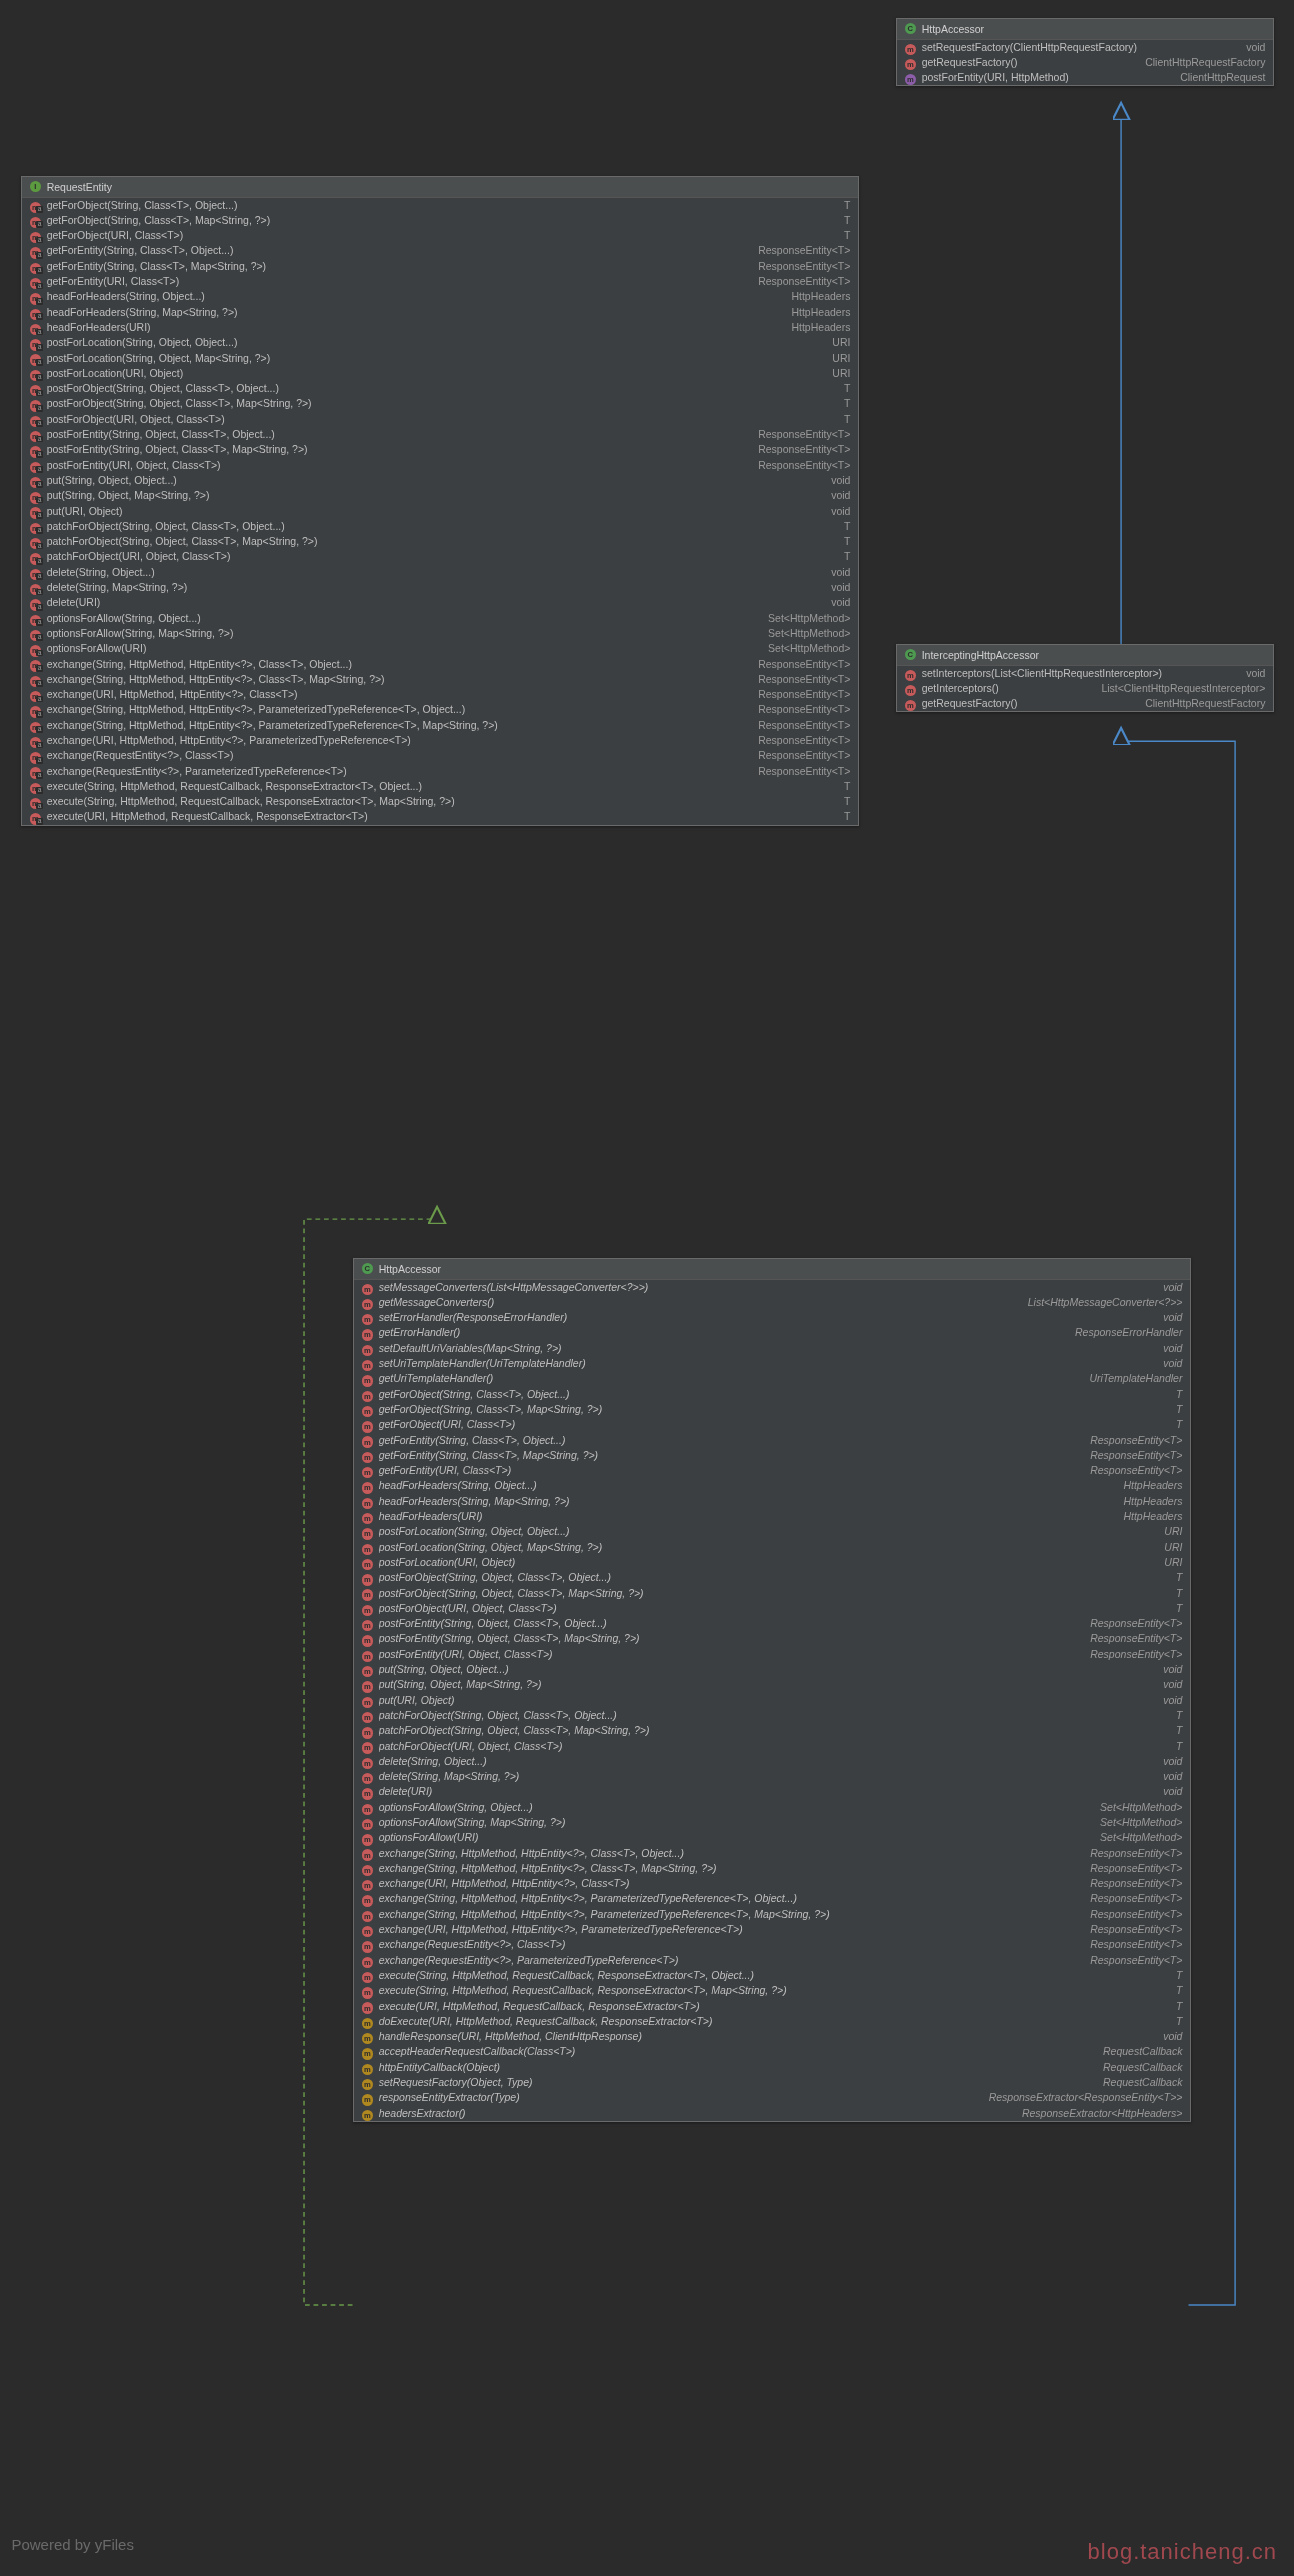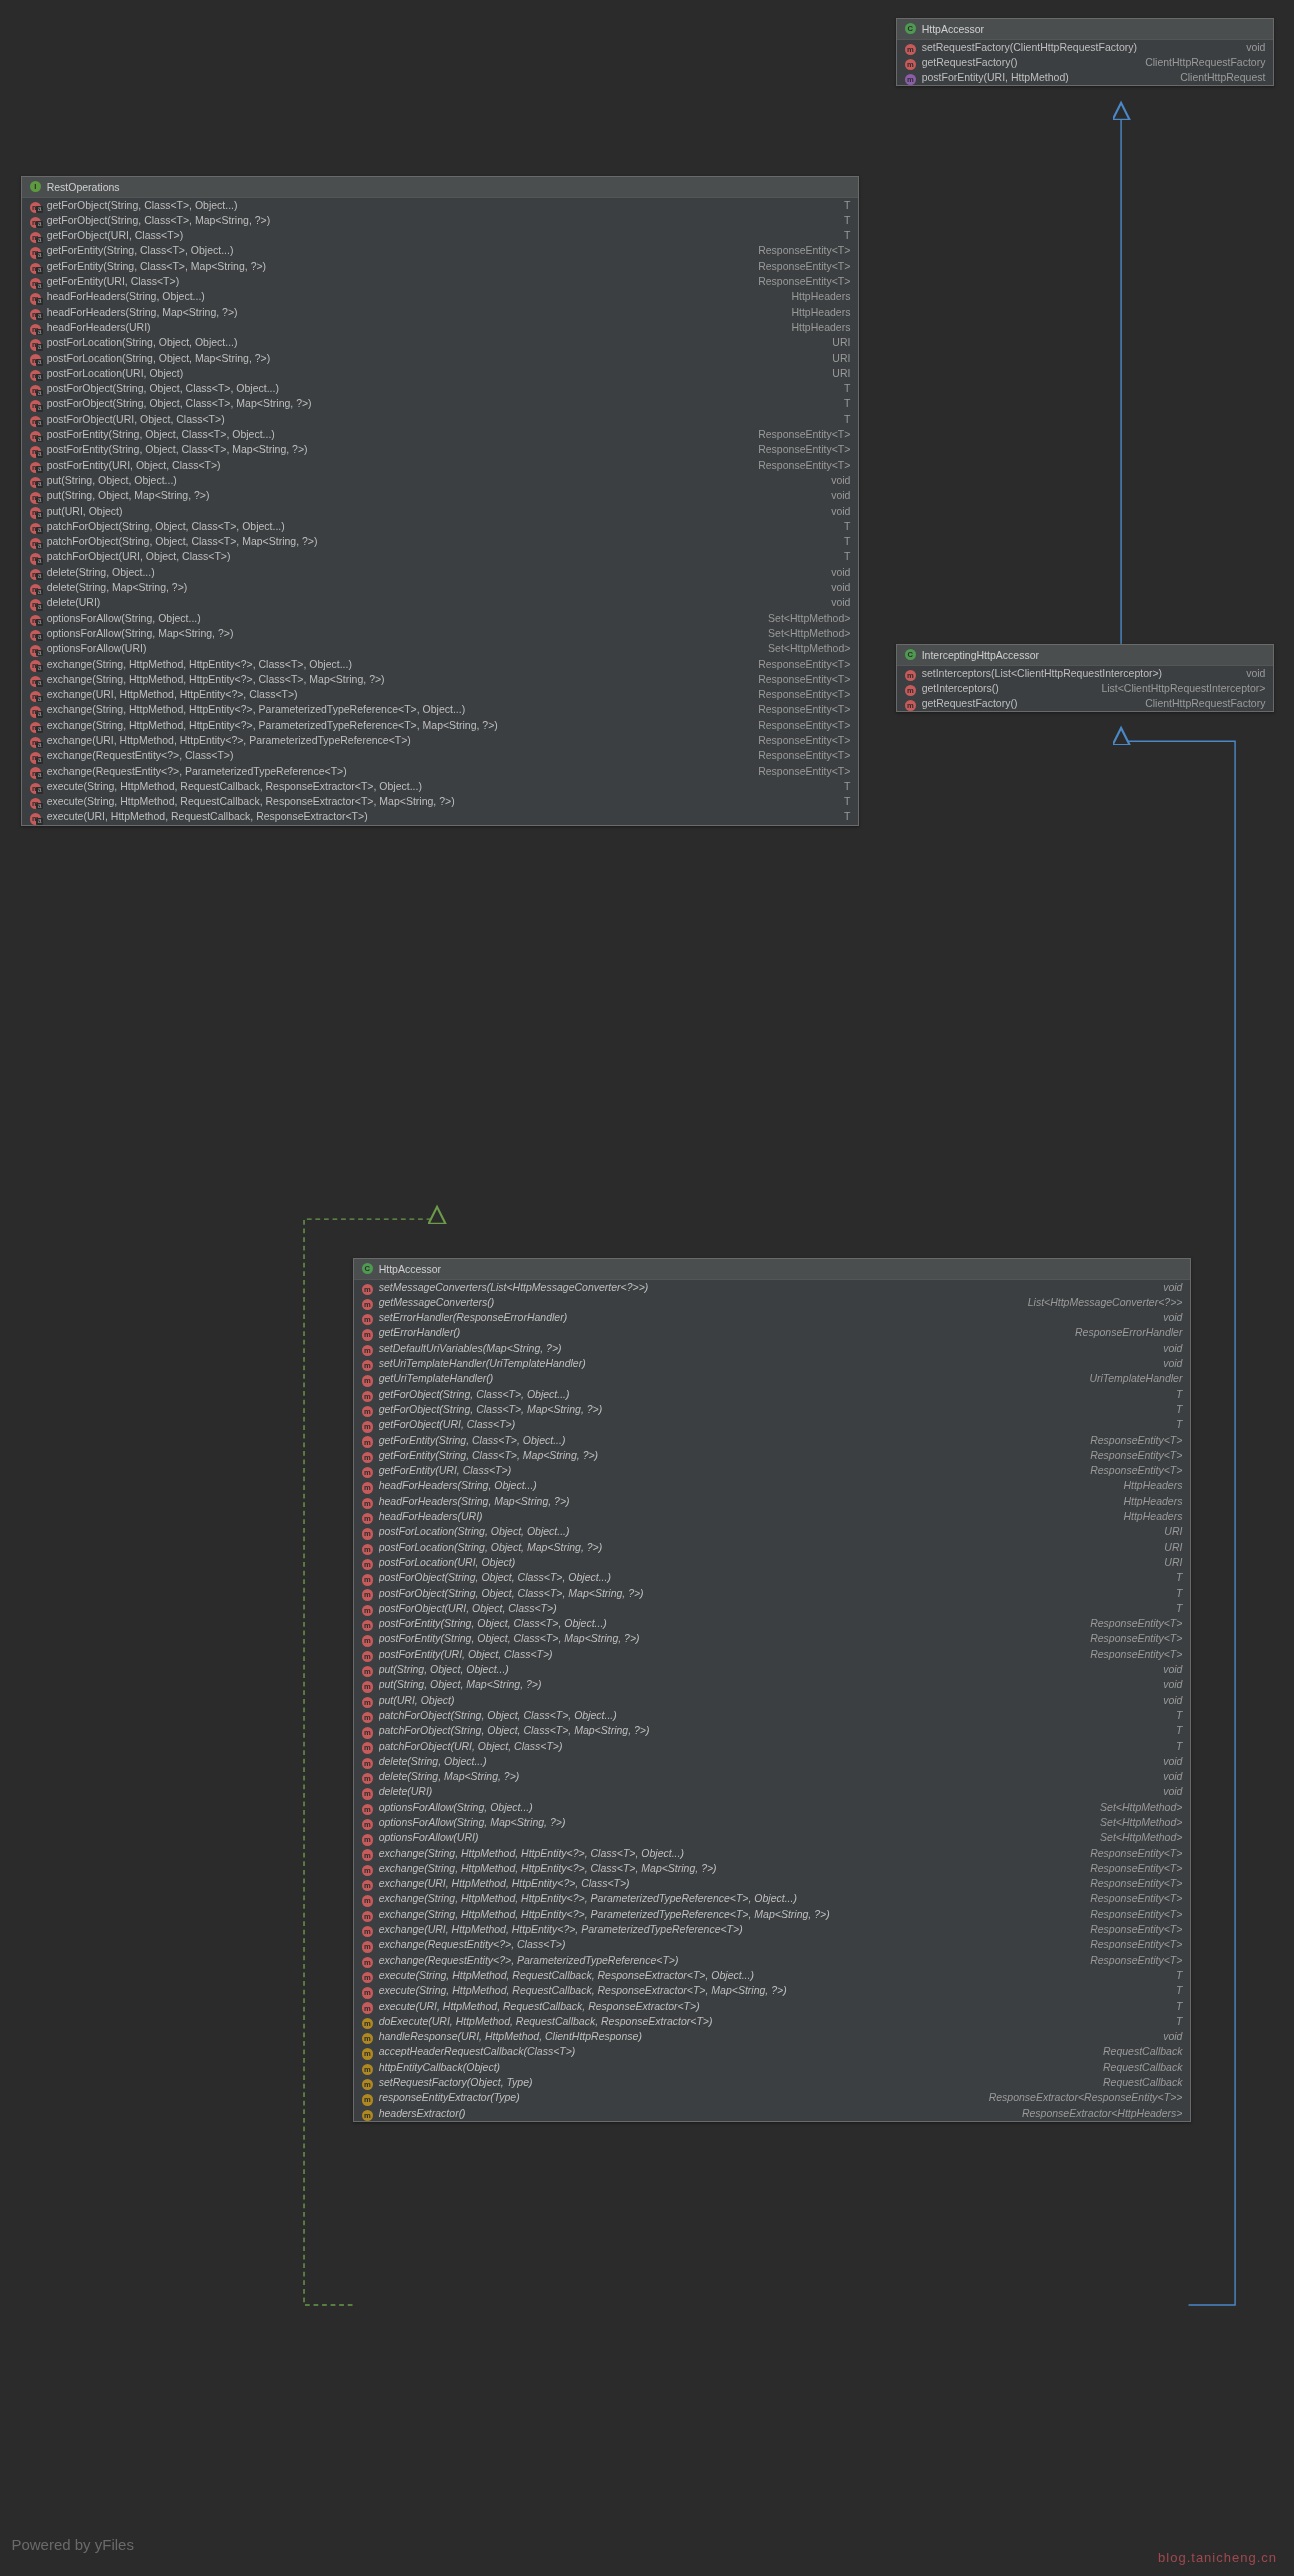--- a/index.html
+++ b/index.html
@@ -90,21 +90,21 @@
     left: 11.4px;
     bottom: 23px;
     color: #6a6a6a;
     font-size: 15px;
   }
   .watermark-right {
     position: absolute;
     right: 17px;
     bottom: 11.4px;
     color: #d2555e;
-    font-size: 13px;
+    font-size: 22px;
     opacity: 0.7;
     font-weight: 500;
     letter-spacing: 1px;
     margin-left: 15px;
   }
 </style>
 </head>
 <body>
 
 <svg class="arrows" viewBox="0 0 1362 2711" width="1294" height="2576">
@@ -162,21 +162,21 @@
     </div>
     <div class="row">
       <span class="icon-wrap"><span class="icon ic-method">m</span></span>
       <span class="sig">getRequestFactory()</span>
       <span class="ret">ClientHttpRequestFactory</span>
     </div>
   </div>
 <div id="box-restOperations" class="class-box" style="left: 21px; top: 176px; width: 836px;">
     <div class="class-header">
       <span class="icon ic-interface">I</span>
-      <span>RestOperations</span>
+      <span>RequestEntity</span>
     </div>
     <div class="row">
       <span class="icon-wrap"><span class="icon ic-method">m</span><span class="overlay">a</span></span>
       <span class="sig">getForObject(String, Class&lt;T&gt;, Object...)</span>
       <span class="ret">T</span>
     </div>
     <div class="row">
       <span class="icon-wrap"><span class="icon ic-method">m</span><span class="overlay">a</span></span>
       <span class="sig">getForObject(String, Class&lt;T&gt;, Map&lt;String, ?&gt;)</span>
       <span class="ret">T</span>

